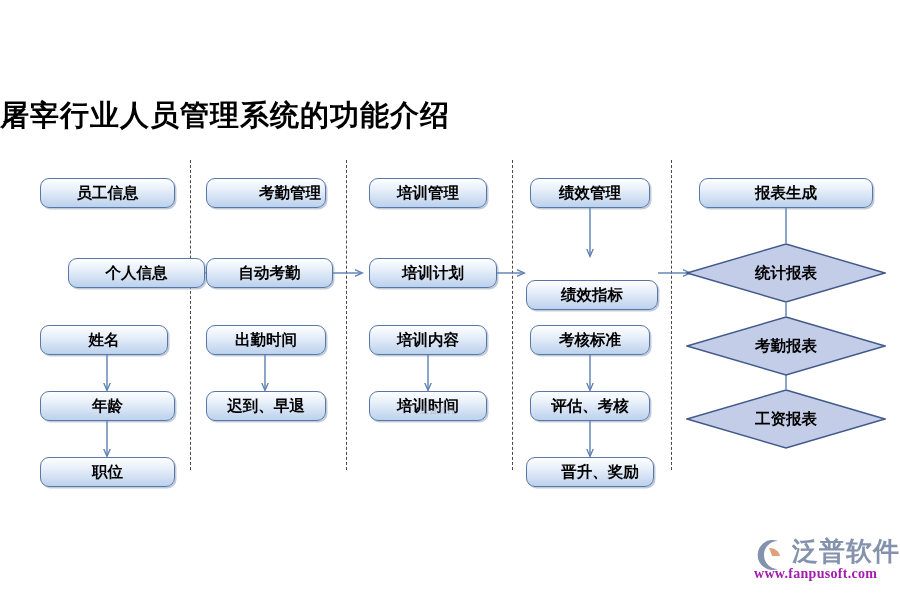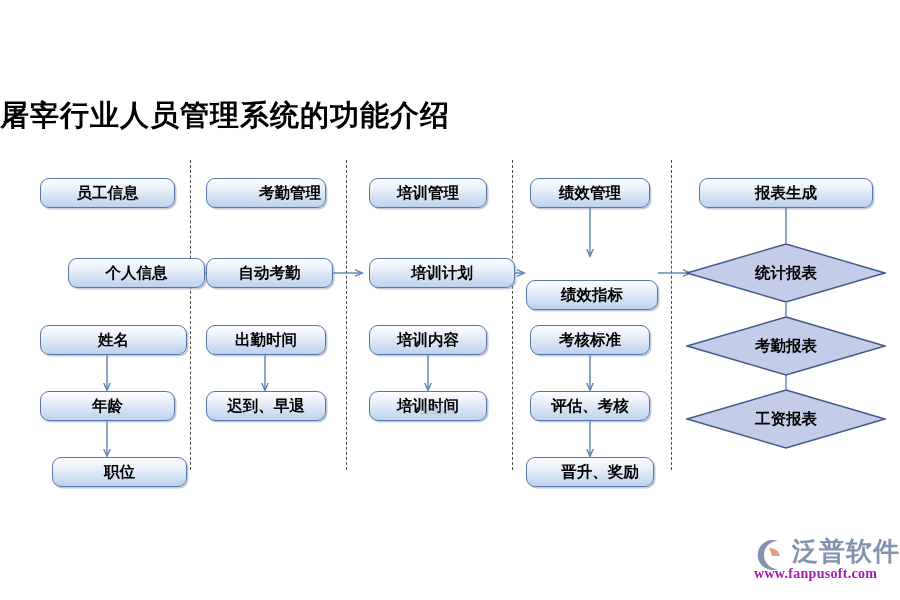--- a/index.html
+++ b/index.html
@@ -159,31 +159,31 @@
     <line x1="590" y1="355" x2="590" y2="390" stroke="#5b7fb0" stroke-width="1.4" marker-end="url(#ah)"></line>
     <line x1="590" y1="421" x2="590" y2="456" stroke="#5b7fb0" stroke-width="1.4" marker-end="url(#ah)"></line>
 
     <line x1="786" y1="208" x2="786" y2="243" stroke="#5b7fb0" stroke-width="1.4"></line>
     <line x1="786" y1="303" x2="786" y2="316" stroke="#5b7fb0" stroke-width="1.4"></line>
     <line x1="786" y1="375" x2="786" y2="389" stroke="#5b7fb0" stroke-width="1.4"></line>
   </svg>
 
   <div class="node rect" style="left:40px;top:178px;width:135px;height:30px;">员工信息</div>
   <div class="node rect" style="left:40px;top:258px;width:137px;height:30px;margin-left:28px;">个人信息</div>
-  <div class="node rect" style="left:40px;top:325px;width:147px;height:30px;">姓名</div>
+  <div class="node rect" style="left:40px;top:325px;width:128px;height:30px;">姓名</div>
   <div class="node rect" style="left:40px;top:391px;width:135px;height:30px;">年龄</div>
-  <div class="node rect" style="left:52px;top:457px;width:135px;height:30px;">职位</div>
+  <div class="node rect" style="left:40px;top:457px;width:135px;height:30px;">职位</div>
 
   <div class="node rect" style="left:206px;top:178px;width:120px;height:30px;padding-left:48px;">考勤管理</div>
   <div class="node rect" style="left:206px;top:258px;width:127px;height:30px;">自动考勤</div>
   <div class="node rect" style="left:206px;top:325px;width:120px;height:30px;">出勤时间</div>
   <div class="node rect" style="left:206px;top:391px;width:120px;height:30px;">迟到、早退</div>
 
   <div class="node rect" style="left:369px;top:178px;width:118px;height:30px;">培训管理</div>
-  <div class="node rect" style="left:369px;top:258px;width:146px;height:30px;">培训计划</div>
+  <div class="node rect" style="left:369px;top:258px;width:128px;height:30px;">培训计划</div>
   <div class="node rect" style="left:369px;top:325px;width:118px;height:30px;">培训内容</div>
   <div class="node rect" style="left:369px;top:391px;width:118px;height:30px;">培训时间</div>
 
   <div class="node rect" style="left:530px;top:178px;width:120px;height:30px;">绩效管理</div>
   <div class="node rect" style="left:526px;top:258px;width:132px;height:30px;margin-top:22px;">绩效指标</div>
   <div class="node rect" style="left:530px;top:325px;width:120px;height:30px;">考核标准</div>
   <div class="node rect" style="left:530px;top:391px;width:120px;height:30px;">评估、考核</div>
   <div class="node rect" style="left:526px;top:457px;width:128px;height:30px;padding-left:20px;">晋升、奖励</div>
 
   <div class="node rect" style="left:699px;top:178px;width:174px;height:30px;text-align:right;">报表生成</div>

